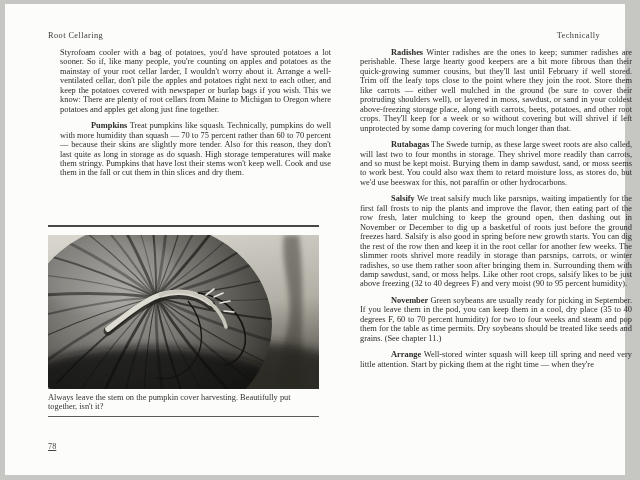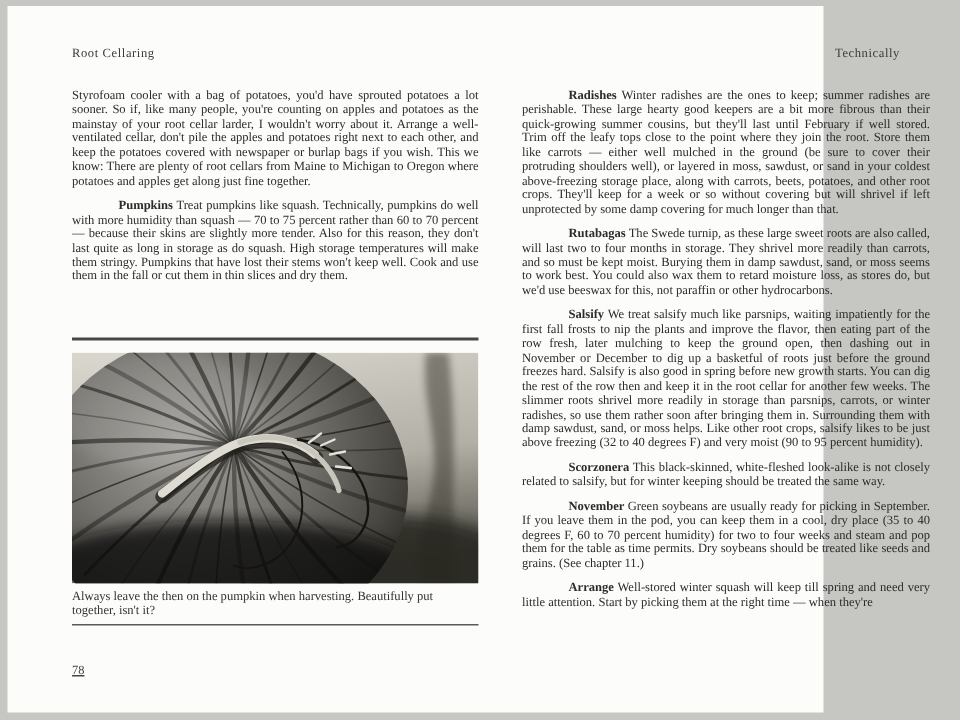--- a/index.html
+++ b/index.html
@@ -2,32 +2,32 @@
 <html><head>
 <meta charset="utf-8">
 <style>
   html,body { margin:0; padding:0; }
   .stage {
     position:relative; width:640px; height:480px;
     background:#c6c6c3; overflow:hidden;
     font-family:"Liberation Serif", serif;
   }
   .sheet {
-    position:absolute; left:5px; top:4px; width:544px; height:471px;
+    position:absolute; left:5px; top:4px; width:620px; height:471px;
     background:#fcfcfa;
   }
   .running-head {
     position:absolute; top:27px; font-size:8.4px; color:#3a3a3a;
     letter-spacing:0.4px; white-space:nowrap;
   }
   #head-left  { left:43px; }
   #head-right { left:343px; width:252px; text-align:right; }
   .col {
-    position:absolute; top:55px; font-size:8.4px; line-height:9.45px;
-    text-align:justify; color:#2b2b2b;
+    position:absolute; top:44px; font-size:8.4px; line-height:9.45px;
+    text-align:justify; color:#2b2b2b;margin-left:12px;
   }
   #col-left  { left:43px;  width:271px; }
   #col-right { left:343px; width:272px; }
   .para { margin:0; }
   .para + .para { margin-top:7px; }
   .para b { font-weight:bold;padding-left:31px; }
   .figure { position:absolute; left:43px; top:221px; width:271px; }
   .rule-top    { height:2px; background:#474744; }
   .photo       { margin-top:8px; width:271px; height:154px; overflow:hidden; }
   .photo svg   { display:block; }
@@ -126,32 +126,31 @@
           <g>
             <path d="M60 96 C 78 82, 95 68, 112 62 C 132 56, 150 60, 163 70" stroke="#201f1a" stroke-width="9" fill="none" stroke-linecap="round" opacity="0.75"></path>
             <path d="M60 94 C 78 80, 95 66, 112 60 C 132 54, 150 58, 162 68" stroke="#dedbd2" stroke-width="5.5" fill="none" stroke-linecap="round"></path>
             <path d="M112 60 C 128 54, 147 56, 160 66 C 170 74, 176 84, 178 92" stroke="#c9c6bb" stroke-width="3.5" fill="none" stroke-linecap="round"></path>
             <path d="M150 58 C 170 60, 190 74, 196 94 C 201 112, 192 128, 176 130" stroke="#14130e" stroke-width="1.6" fill="none"></path>
             <path d="M140 66 C 158 88, 158 116, 140 134 C 130 143, 116 146, 108 142" stroke="#14130e" stroke-width="1.3" fill="none"></path>
             <path d="M158 60 l8 -6 M166 62 l9 -4 M172 68 l10 -2 M176 76 l10 1" stroke="#e6e3da" stroke-width="1.6" stroke-linecap="round"></path>
           </g>
         </svg>
       </div>
-      <div class="caption">Always leave the then on the pumpkin when harvesting. Beautifully put together, isn't it?</div>
+      <div class="caption">Always leave the stem on the pumpkin cover harvesting. Beautifully put together, isn't it?</div>
       <div class="rule-bottom"></div>
     </div>
 
     <div class="folio" id="folio-left">78</div>
 
     <div class="running-head" id="head-right">Technically</div>
 
     <div class="col" id="col-right">
         <p class="para"><b>Radishes</b> Winter radishes are the ones to keep; summer radishes are perishable. These large hearty good keepers are a bit more fibrous than their quick-growing summer cousins, but they'll last until February if well stored. Trim off the leafy tops close to the point where they join the root. Store them like carrots — either well mulched in the ground (be sure to cover their protruding shoulders well), or layered in moss, sawdust, or sand in your coldest above-freezing storage place, along with carrots, beets, potatoes, and other root crops. They'll keep for a week or so without covering but will shrivel if left unprotected by some damp covering for much longer than that.</p>
         <p class="para"><b>Rutabagas</b> The Swede turnip, as these large sweet roots are also called, will last two to four months in storage. They shrivel more readily than carrots, and so must be kept moist. Burying them in damp sawdust, sand, or moss seems to work best. You could also wax them to retard moisture loss, as stores do, but we'd use beeswax for this, not paraffin or other hydrocarbons.</p>
         <p class="para"><b>Salsify</b> We treat salsify much like parsnips, waiting impatiently for the first fall frosts to nip the plants and improve the flavor, then eating part of the row fresh, later mulching to keep the ground open, then dashing out in November or December to dig up a basketful of roots just before the ground freezes hard. Salsify is also good in spring before new growth starts. You can dig the rest of the row then and keep it in the root cellar for another few weeks. The slimmer roots shrivel more readily in storage than parsnips, carrots, or winter radishes, so use them rather soon after bringing them in. Surrounding them with damp sawdust, sand, or moss helps. Like other root crops, salsify likes to be just above freezing (32 to 40 degrees F) and very moist (90 to 95 percent humidity).</p>
-        <p class="para"><b>Scorzonera</b> This black-skinned, white-fleshed look-alike is not closely related to salsify, but for winter keeping should be treated the same way.</p>
         <p class="para"><b>November</b> Green soybeans are usually ready for picking in September. If you leave them in the pod, you can keep them in a cool, dry place (35 to 40 degrees F, 60 to 70 percent humidity) for two to four weeks and steam and pop them for the table as time permits. Dry soybeans should be treated like seeds and grains. (See chapter 11.)</p>
         <p class="para"><b>Arrange</b> Well-stored winter squash will keep till spring and need very little attention. Start by picking them at the right time — when they're</p>
       </div>
 
 
   </div>
 </div>
 
 </body></html>

